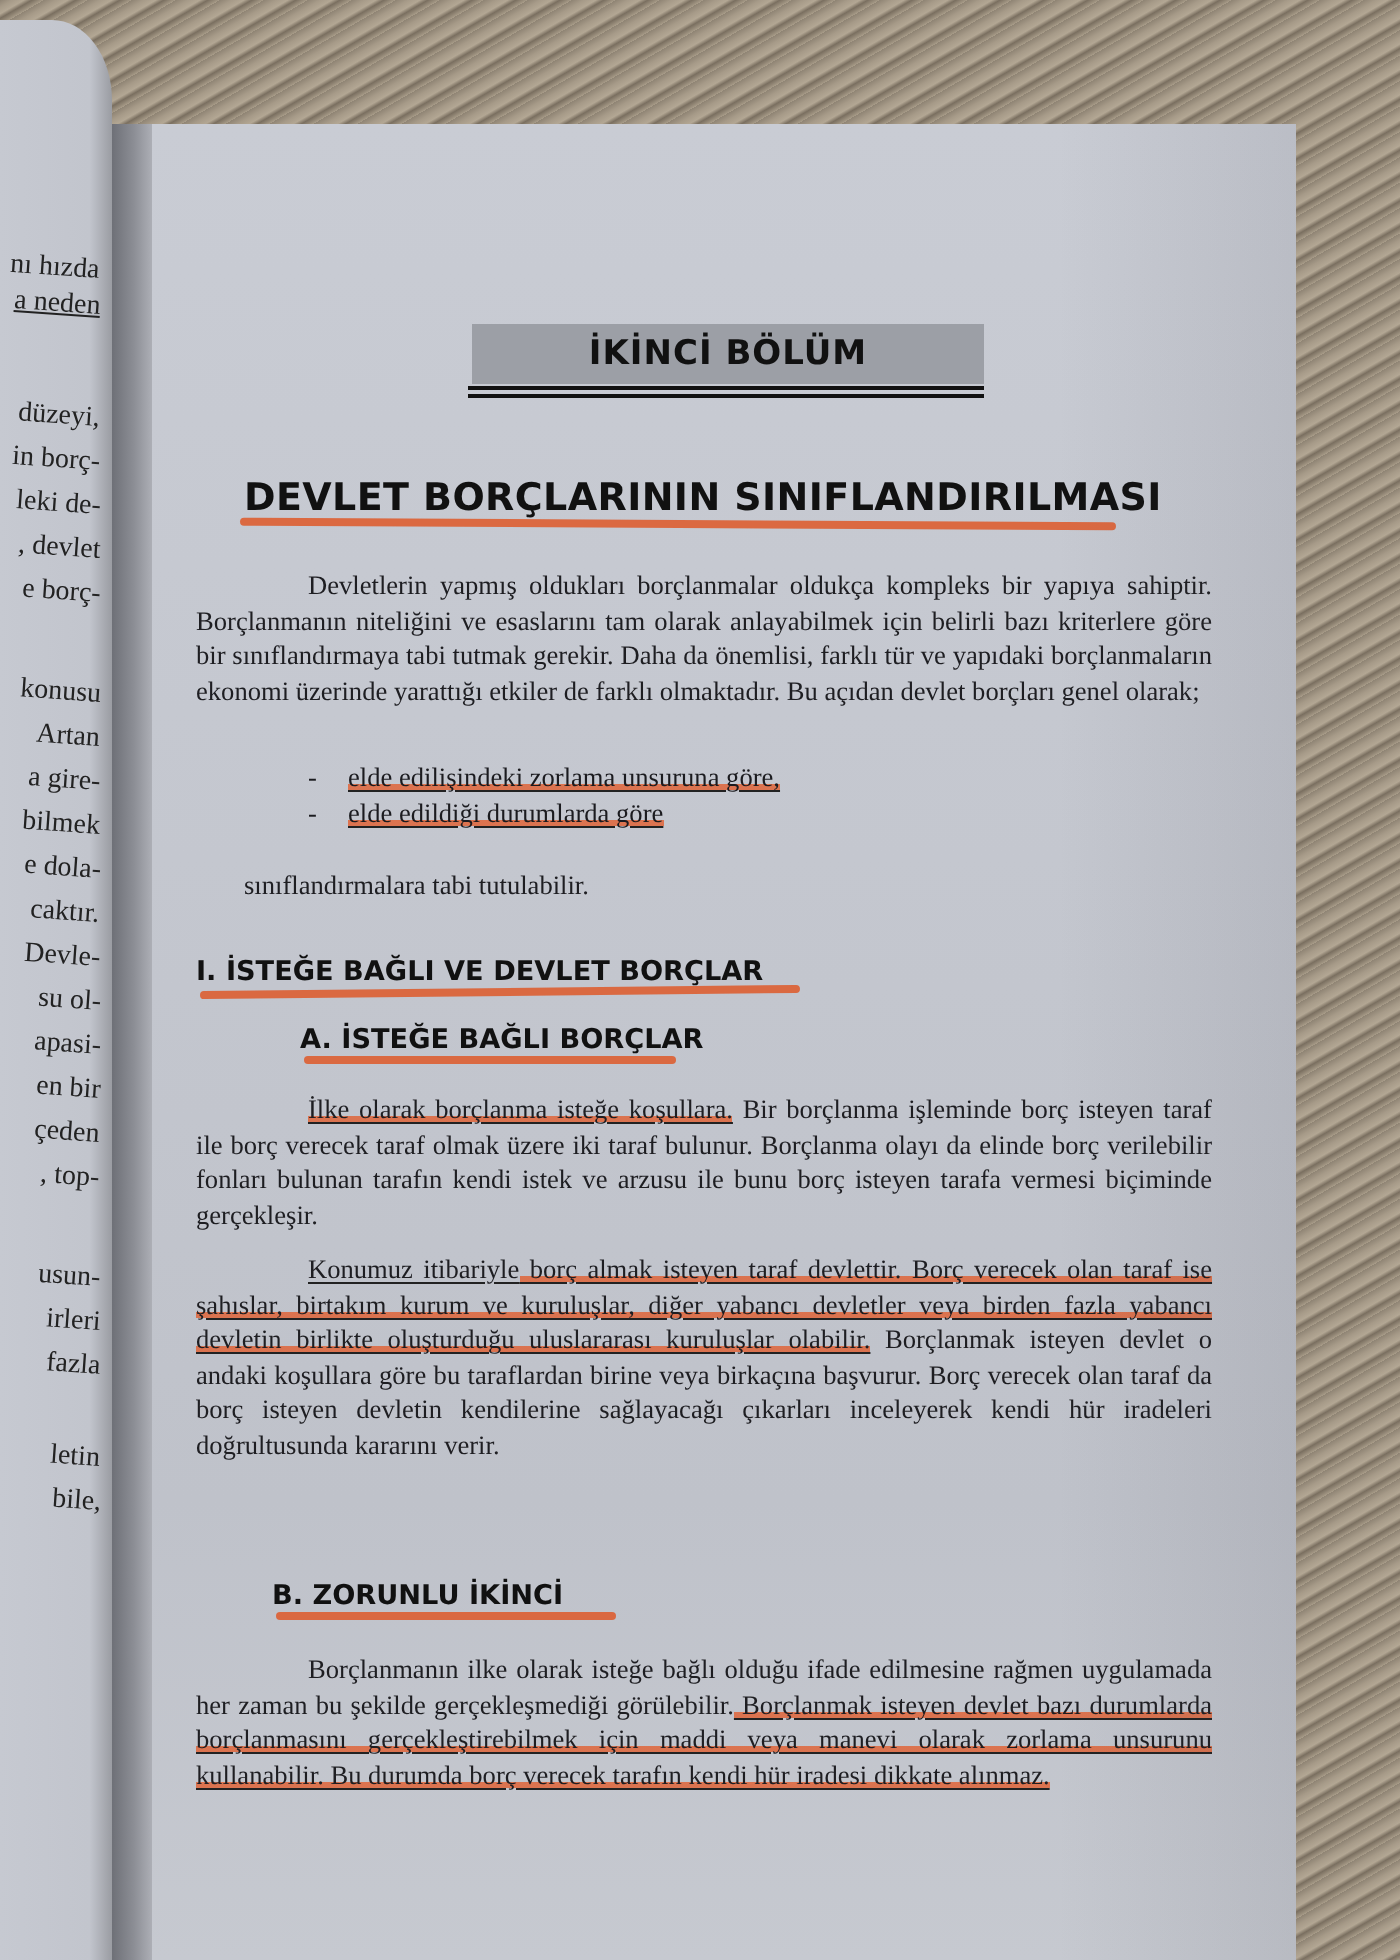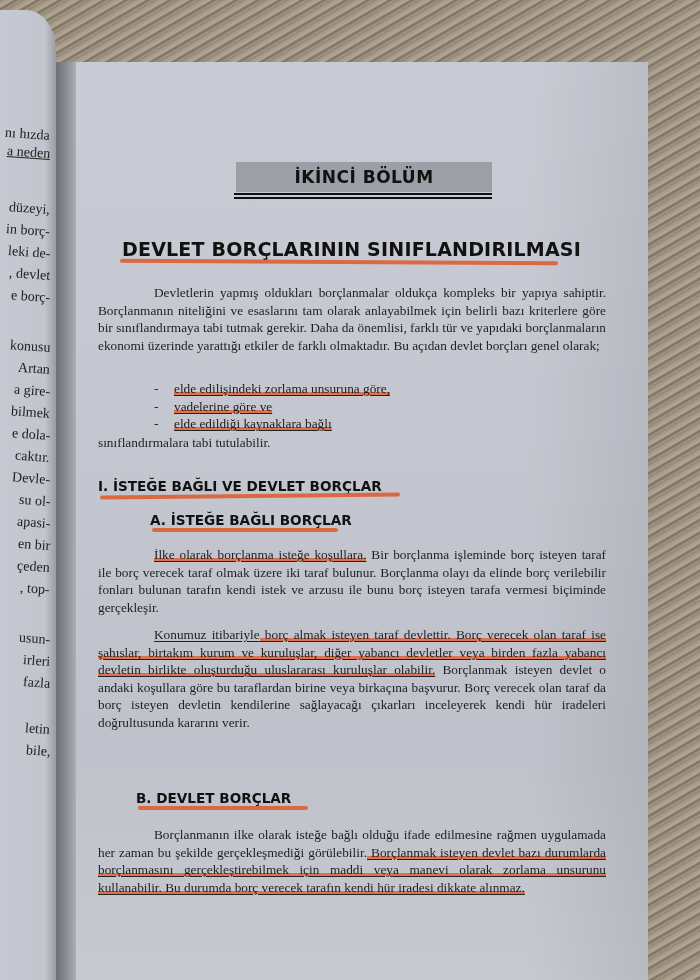--- a/index.html
+++ b/index.html
@@ -112,37 +112,34 @@
     <div class="main-title">DEVLET BORÇLARININ SINIFLANDIRILMASI</div>
     <div class="hdr-ul" style="left:22px; top:198px; width:438px; transform: rotate(0.3deg);"></div>
 
     <div class="para indent" style="top:222px;">Devletlerin yapmış oldukları borçlanmalar oldukça kompleks bir yapıya sahiptir. Borçlanmanın niteliğini ve esaslarını tam olarak anlayabilmek için belirli bazı kriterlere göre bir sınıflandırmaya tabi tutmak gerekir. Daha da önemlisi, farklı tür ve yapıdaki borçlanmaların ekonomi üzerinde yarattığı etkiler de farklı olmaktadır. Bu açıdan devlet borçları genel olarak;</div>
 
     <div class="list" style="top:318px;">
       <div class="li">
         <span class="dash">-</span><span class="hl ul">elde edilişindeki zorlama unsuruna göre,</span>
       </div>
       <div class="li">
-        <span class="dash">-</span><span class="hl ul">vadelerine göre ve</span>
-      </div>
-      <div class="li">
-        <span class="dash">-</span><span class="hl ul">elde edildiği kaynaklara bağlı</span>
+        <span class="dash">-</span><span class="hl ul">elde edildiği durumlarda göre</span>
       </div>
     </div>
-    <div class="para" style="top:372px;">sınıflandırmalara tabi tutulabilir.</div>
+    <div class="para" style="top:372px;margin-left:24px;">sınıflandırmalara tabi tutulabilir.</div>
 
     <div class="h-sec" style="left:0; top:416px;">I. İSTEĞE BAĞLI VE DEVLET BORÇLAR</div>
     <div class="hdr-ul" style="left:2px; top:432px; width:300px; transform: rotate(-0.6deg);"></div>
 
     <div class="h-sec" style="left:52px; top:450px;">A. İSTEĞE BAĞLI BORÇLAR</div>
     <div class="hdr-ul" style="left:54px; top:466px; width:186px;"></div>
 
     <div class="para indent" style="top:484px;"><span class="hl ul">İlke olarak borçlanma isteğe koşullara.</span><span> Bir borçlanma işleminde borç isteyen taraf ile borç verecek taraf olmak üzere iki taraf bulunur. Borçlanma olayı da elinde borç verilebilir fonları bulunan tarafın kendi istek ve arzusu ile bunu borç isteyen tarafa vermesi biçiminde gerçekleşir.</span></div>
 
     <div class="para indent" style="top:564px;"><span class="ul">Konumuz itibariyle</span><span class="hl ul"> borç almak isteyen taraf devlettir. Borç verecek olan taraf ise şahıslar, birtakım kurum ve kuruluşlar, diğer yabancı devletler veya birden fazla yabancı devletin birlikte oluşturduğu uluslararası kuruluşlar olabilir.</span><span> Borçlanmak isteyen devlet o andaki koşullara göre bu taraflardan birine veya birkaçına başvurur. Borç verecek olan taraf da borç isteyen devletin kendilerine sağlayacağı çıkarları inceleyerek kendi hür iradeleri doğrultusunda kararını verir.</span></div>
 
-    <div class="h-sec" style="left:38px; top:728px;">B. DEVLET BORÇLAR</div>
+    <div class="h-sec" style="left:38px; top:728px;">B. ZORUNLU İKİNCİ</div>
     <div class="hdr-ul" style="left:40px; top:744px; width:170px;"></div>
 
     <div class="para indent" style="top:764px;"><span>Borçlanmanın ilke olarak isteğe bağlı olduğu ifade edilmesine rağmen uygulamada her zaman bu şekilde gerçekleşmediği görülebilir.</span><span class="hl ul"> Borçlanmak isteyen devlet bazı durumlarda borçlanmasını gerçekleştirebilmek için maddi veya manevi olarak zorlama unsurunu kullanabilir. Bu durumda borç verecek tarafın kendi hür iradesi dikkate alınmaz.</span></div>
 
   </div>
 </div>
 
 </body></html>

